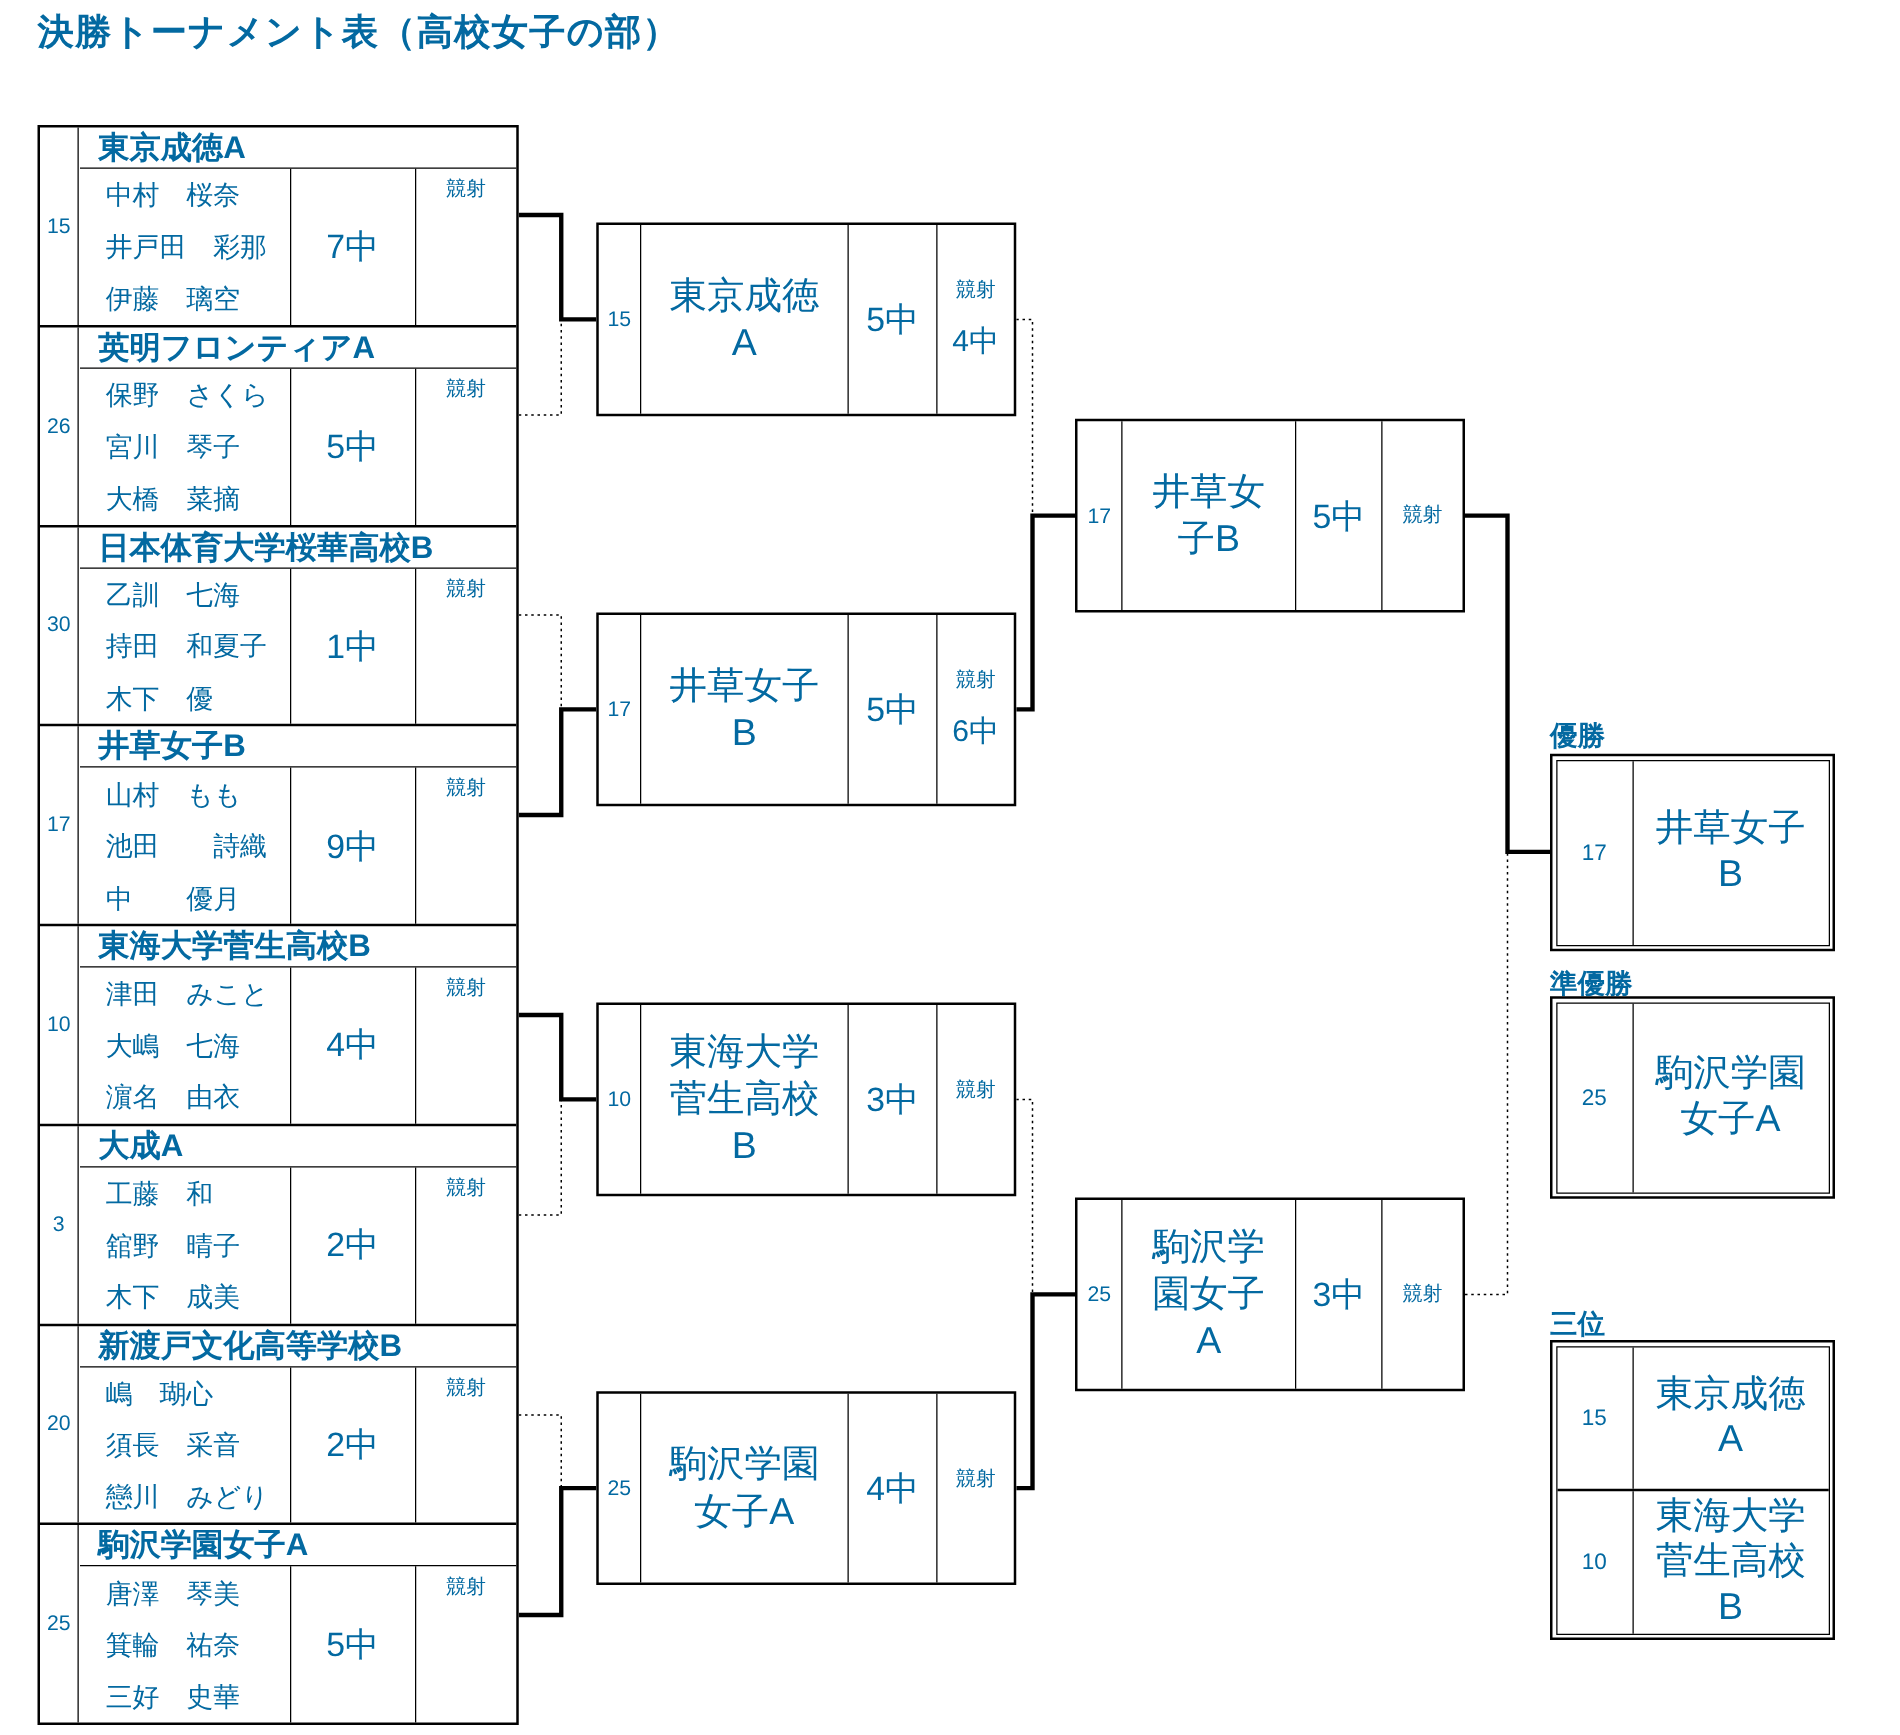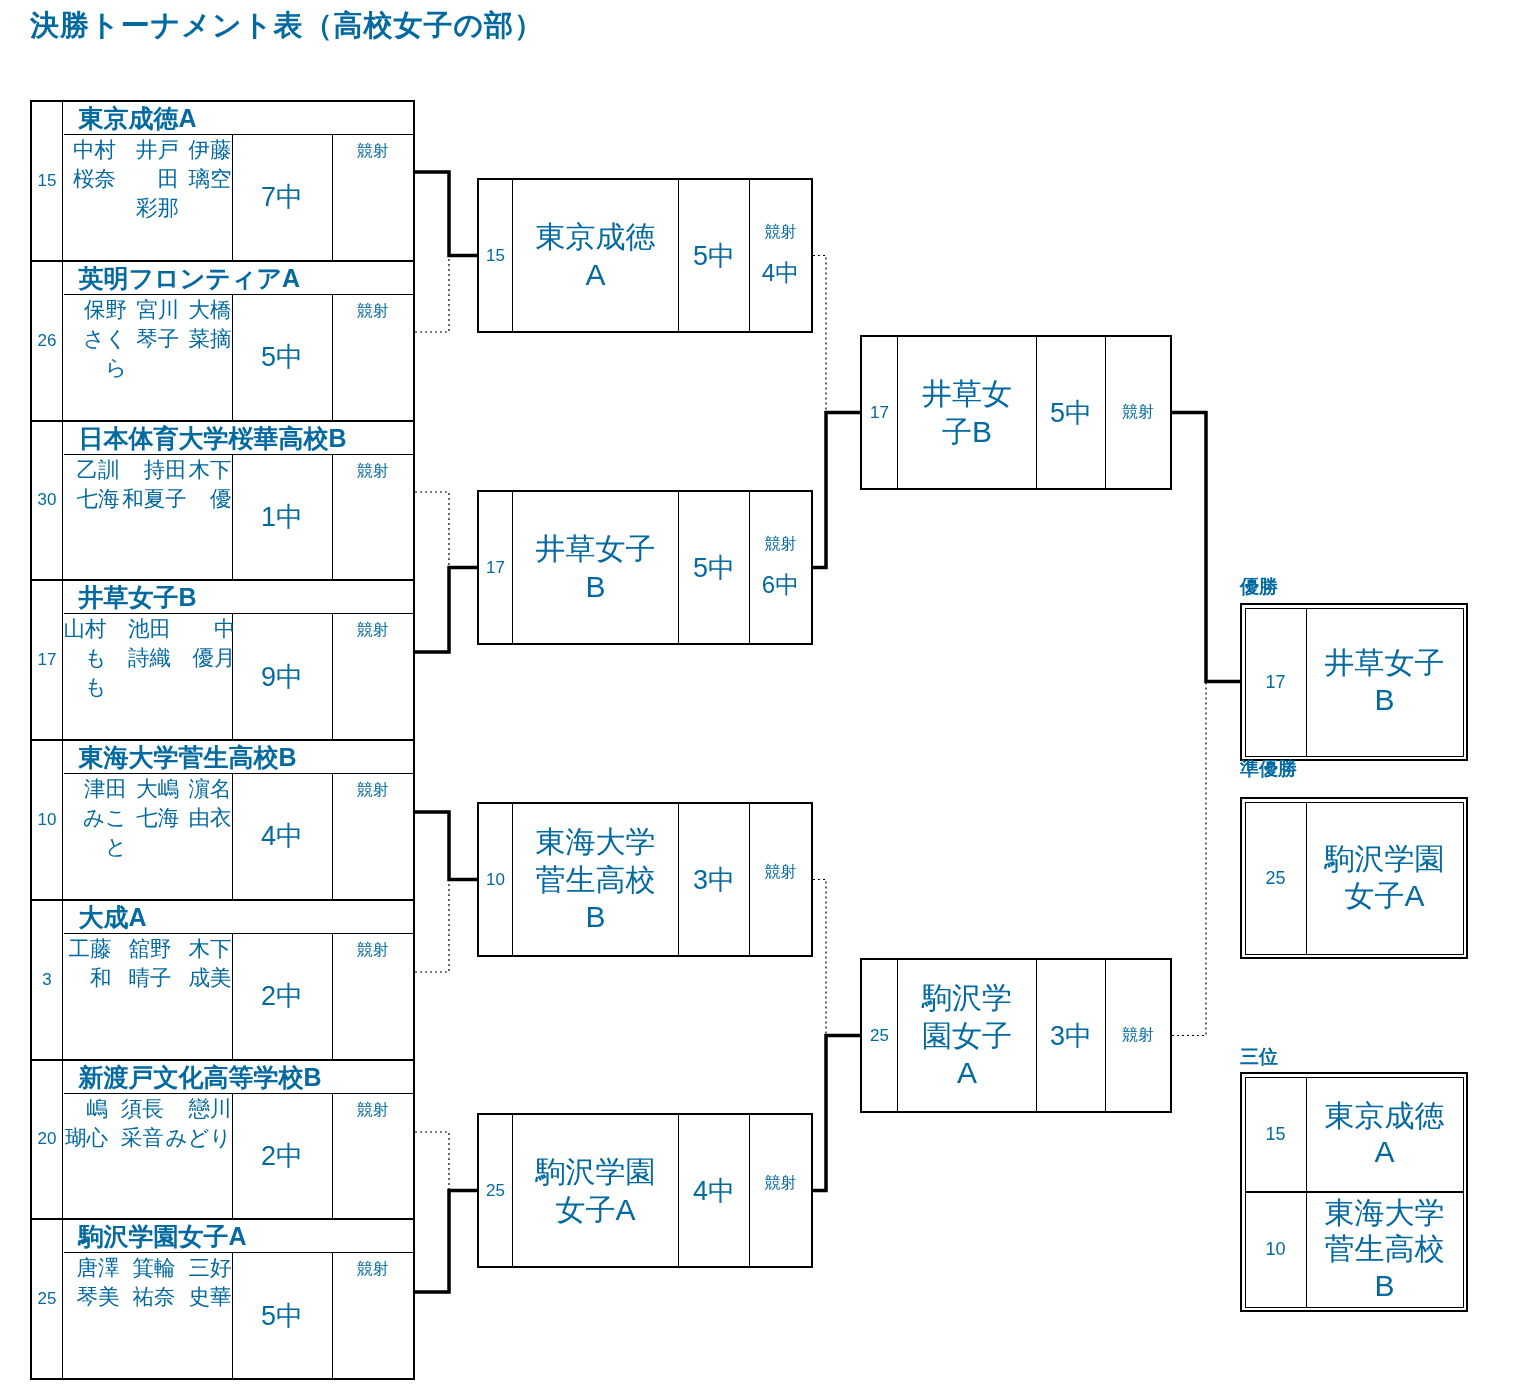--- a/index.html
+++ b/index.html
@@ -32,22 +32,22 @@
   }
   .r1main { position:absolute; left:31.5px; top:0; right:0; bottom:0; }
   .r1team {
     height:32px; line-height:33px; border-bottom:1.2px solid #000;
     font-size:25px; font-weight:bold; padding-left:15px;
     white-space:nowrap; overflow:hidden;
   }
   .r1body { position:absolute; top:33.2px; left:0; right:0; bottom:0; display:flex; }
   .r1players {
     width:169px; border-right:1.2px solid #000; box-sizing:border-box;
-    display:flex; flex-direction:row; justify-content:space-around;
-    padding-left:0; font-size:21.5px;text-align:right;
+    display:flex; flex-direction:column; justify-content:space-around;
+    padding-left:21px; font-size:21.5px;
   }
   .r1score {
     width:100px; border-right:1.2px solid #000; box-sizing:border-box;
     display:flex; align-items:center; justify-content:center; font-size:27px;
   }
   .r1kyosha { flex:1; text-align:center; font-size:16px; padding-top:6px; }
 
   
   .bbox {
     position:absolute; border:2px solid #000; background:#fff;
@@ -70,21 +70,21 @@
     width:61px; flex:none; display:flex; flex-direction:column;
     align-items:center; justify-content:center; gap:14px;
   }
   .sf .b-seed { width:35px; }
   .sf .b-score { width:68px; }
   .sf .b-kyo { width:64px; }
   .klabel { font-size:16px; }
   .kscore { font-size:24px; }
 
   
-  .res-label { position:absolute; left:1240px; font-size:19px; font-weight:bold; }
+  .res-label { position:absolute; left:1240px; font-size:22px; font-weight:bold; }
   .dbl {
     position:absolute; left:1240px; width:228px; border:2px solid #000;
     padding:2.5px; box-sizing:border-box; background:#fff;
   }
   .dbl-in {
     border:1.2px solid #000; width:100%; height:100%; box-sizing:border-box;
     display:flex; flex-direction:column;
   }
   .res-row { flex:1; display:flex; min-height:0; }
   .res-row.divided { border-bottom:2px solid #000; }
@@ -323,21 +323,21 @@
   <div class="dbl" style="top:603px; height:158px;">
     <div class="dbl-in">
       <div class="res-row">
         <div class="res-seed">17</div>
         <div class="res-team">井草女子
 B</div>
       </div>
     </div>
   </div>
 
-  <div class="res-label" style="top:756px;">準優勝</div>
+  <div class="res-label" style="top:772px;">準優勝</div>
   <div class="dbl" style="top:797px; height:162px;">
     <div class="dbl-in">
       <div class="res-row">
         <div class="res-seed">25</div>
         <div class="res-team">駒沢学園
 女子A</div>
       </div>
     </div>
   </div>
 

